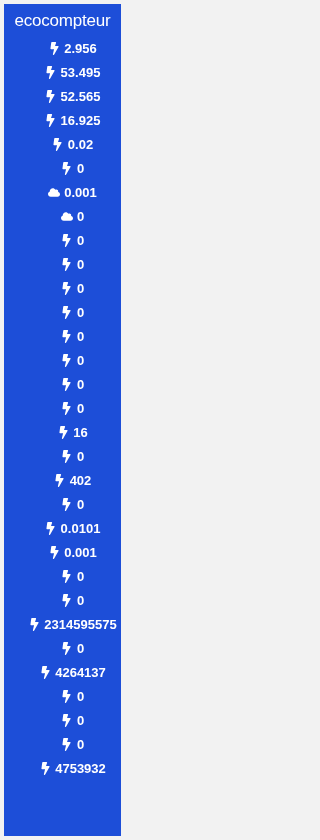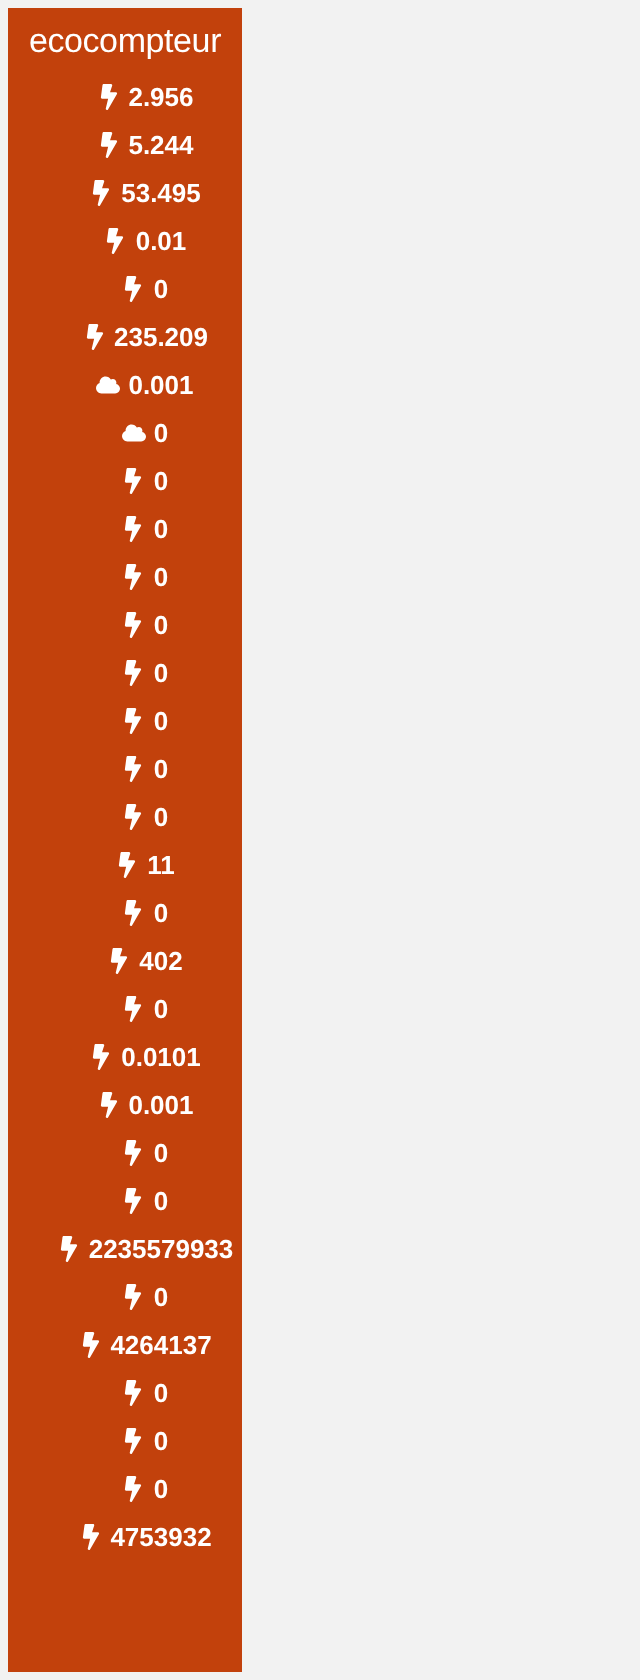--- a/index.html
+++ b/index.html
@@ -12,21 +12,21 @@
   }
   body {
     font-family: "Liberation Sans", sans-serif;
   }
   .widget {
     position: absolute;
     left: 4px;
     top: 4px;
     width: 117px;
     height: 832px;
-    background: #c2410c;
+    background: #1d4ed8;
     box-sizing: border-box;
     overflow: hidden;
     display: flex;
     flex-direction: column;
     align-items: stretch;
   }
   .widget-title {
     color: #ffffff;
     font-size: 17px;
     font-weight: 400;
@@ -84,53 +84,53 @@
           </svg>
         </span>
         <span class="metric-value">2.956</span>
       </div>
       <div class="metric-row">
         <span class="metric-icon">
           <svg viewBox="0 0 320 512" width="9" height="13">
             <path d="M296 160H180.6l42.6-129.8C227.2 15 215.7 0 200 0H56C44 0 33.8 8.9 32.2 20.8l-32 240C-1.7 275.2 9.5 288 24 288h118.7L96.6 482.5c-3.6 15.2 8 29.5 23.3 29.5 8.4 0 16.4-4.4 20.8-12l176-304c9.3-15.9-2.2-36-20.7-36z"></path>
           </svg>
         </span>
-        <span class="metric-value">5.244</span>
-      </div>
-      <div class="metric-row">
-        <span class="metric-icon">
-          <svg viewBox="0 0 320 512" width="9" height="13">
-            <path d="M296 160H180.6l42.6-129.8C227.2 15 215.7 0 200 0H56C44 0 33.8 8.9 32.2 20.8l-32 240C-1.7 275.2 9.5 288 24 288h118.7L96.6 482.5c-3.6 15.2 8 29.5 23.3 29.5 8.4 0 16.4-4.4 20.8-12l176-304c9.3-15.9-2.2-36-20.7-36z"></path>
-          </svg>
-        </span>
         <span class="metric-value">53.495</span>
       </div>
       <div class="metric-row">
         <span class="metric-icon">
           <svg viewBox="0 0 320 512" width="9" height="13">
             <path d="M296 160H180.6l42.6-129.8C227.2 15 215.7 0 200 0H56C44 0 33.8 8.9 32.2 20.8l-32 240C-1.7 275.2 9.5 288 24 288h118.7L96.6 482.5c-3.6 15.2 8 29.5 23.3 29.5 8.4 0 16.4-4.4 20.8-12l176-304c9.3-15.9-2.2-36-20.7-36z"></path>
           </svg>
         </span>
-        <span class="metric-value">0.01</span>
-      </div>
-      <div class="metric-row">
-        <span class="metric-icon">
-          <svg viewBox="0 0 320 512" width="9" height="13">
-            <path d="M296 160H180.6l42.6-129.8C227.2 15 215.7 0 200 0H56C44 0 33.8 8.9 32.2 20.8l-32 240C-1.7 275.2 9.5 288 24 288h118.7L96.6 482.5c-3.6 15.2 8 29.5 23.3 29.5 8.4 0 16.4-4.4 20.8-12l176-304c9.3-15.9-2.2-36-20.7-36z"></path>
-          </svg>
-        </span>
-        <span class="metric-value">0</span>
-      </div>
-      <div class="metric-row">
-        <span class="metric-icon">
-          <svg viewBox="0 0 320 512" width="9" height="13">
-            <path d="M296 160H180.6l42.6-129.8C227.2 15 215.7 0 200 0H56C44 0 33.8 8.9 32.2 20.8l-32 240C-1.7 275.2 9.5 288 24 288h118.7L96.6 482.5c-3.6 15.2 8 29.5 23.3 29.5 8.4 0 16.4-4.4 20.8-12l176-304c9.3-15.9-2.2-36-20.7-36z"></path>
-          </svg>
-        </span>
-        <span class="metric-value">235.209</span>
+        <span class="metric-value">52.565</span>
+      </div>
+      <div class="metric-row">
+        <span class="metric-icon">
+          <svg viewBox="0 0 320 512" width="9" height="13">
+            <path d="M296 160H180.6l42.6-129.8C227.2 15 215.7 0 200 0H56C44 0 33.8 8.9 32.2 20.8l-32 240C-1.7 275.2 9.5 288 24 288h118.7L96.6 482.5c-3.6 15.2 8 29.5 23.3 29.5 8.4 0 16.4-4.4 20.8-12l176-304c9.3-15.9-2.2-36-20.7-36z"></path>
+          </svg>
+        </span>
+        <span class="metric-value">16.925</span>
+      </div>
+      <div class="metric-row">
+        <span class="metric-icon">
+          <svg viewBox="0 0 320 512" width="9" height="13">
+            <path d="M296 160H180.6l42.6-129.8C227.2 15 215.7 0 200 0H56C44 0 33.8 8.9 32.2 20.8l-32 240C-1.7 275.2 9.5 288 24 288h118.7L96.6 482.5c-3.6 15.2 8 29.5 23.3 29.5 8.4 0 16.4-4.4 20.8-12l176-304c9.3-15.9-2.2-36-20.7-36z"></path>
+          </svg>
+        </span>
+        <span class="metric-value">0.02</span>
+      </div>
+      <div class="metric-row">
+        <span class="metric-icon">
+          <svg viewBox="0 0 320 512" width="9" height="13">
+            <path d="M296 160H180.6l42.6-129.8C227.2 15 215.7 0 200 0H56C44 0 33.8 8.9 32.2 20.8l-32 240C-1.7 275.2 9.5 288 24 288h118.7L96.6 482.5c-3.6 15.2 8 29.5 23.3 29.5 8.4 0 16.4-4.4 20.8-12l176-304c9.3-15.9-2.2-36-20.7-36z"></path>
+          </svg>
+        </span>
+        <span class="metric-value">0</span>
       </div>
       <div class="metric-row">
         <span class="metric-icon">
           <svg viewBox="0 0 640 512" width="13" height="11">
             <path d="M537.6 226.6c4.1-10.7 6.4-22.4 6.4-34.6 0-53-43-96-96-96-19.7 0-38.1 6-53.3 16.2C367 64.2 315.3 32 256 32c-88.4 0-160 71.6-160 160 0 2.7 .1 5.4 .2 8.1C40.2 219.8 0 273.2 0 336c0 79.5 64.5 144 144 144h368c70.7 0 128-57.3 128-128 0-61.9-44-113.6-102.4-125.4z"></path>
           </svg>
         </span>
         <span class="metric-value">0.001</span>
       </div>
       <div class="metric-row">
@@ -204,21 +204,21 @@
           </svg>
         </span>
         <span class="metric-value">0</span>
       </div>
       <div class="metric-row">
         <span class="metric-icon">
           <svg viewBox="0 0 320 512" width="9" height="13">
             <path d="M296 160H180.6l42.6-129.8C227.2 15 215.7 0 200 0H56C44 0 33.8 8.9 32.2 20.8l-32 240C-1.7 275.2 9.5 288 24 288h118.7L96.6 482.5c-3.6 15.2 8 29.5 23.3 29.5 8.4 0 16.4-4.4 20.8-12l176-304c9.3-15.9-2.2-36-20.7-36z"></path>
           </svg>
         </span>
-        <span class="metric-value">11</span>
+        <span class="metric-value">16</span>
       </div>
       <div class="metric-row">
         <span class="metric-icon">
           <svg viewBox="0 0 320 512" width="9" height="13">
             <path d="M296 160H180.6l42.6-129.8C227.2 15 215.7 0 200 0H56C44 0 33.8 8.9 32.2 20.8l-32 240C-1.7 275.2 9.5 288 24 288h118.7L96.6 482.5c-3.6 15.2 8 29.5 23.3 29.5 8.4 0 16.4-4.4 20.8-12l176-304c9.3-15.9-2.2-36-20.7-36z"></path>
           </svg>
         </span>
         <span class="metric-value">0</span>
       </div>
       <div class="metric-row">
@@ -268,21 +268,21 @@
           </svg>
         </span>
         <span class="metric-value">0</span>
       </div>
       <div class="metric-row">
         <span class="metric-icon">
           <svg viewBox="0 0 320 512" width="9" height="13">
             <path d="M296 160H180.6l42.6-129.8C227.2 15 215.7 0 200 0H56C44 0 33.8 8.9 32.2 20.8l-32 240C-1.7 275.2 9.5 288 24 288h118.7L96.6 482.5c-3.6 15.2 8 29.5 23.3 29.5 8.4 0 16.4-4.4 20.8-12l176-304c9.3-15.9-2.2-36-20.7-36z"></path>
           </svg>
         </span>
-        <span class="metric-value">2235579933</span>
+        <span class="metric-value">2314595575</span>
       </div>
       <div class="metric-row">
         <span class="metric-icon">
           <svg viewBox="0 0 320 512" width="9" height="13">
             <path d="M296 160H180.6l42.6-129.8C227.2 15 215.7 0 200 0H56C44 0 33.8 8.9 32.2 20.8l-32 240C-1.7 275.2 9.5 288 24 288h118.7L96.6 482.5c-3.6 15.2 8 29.5 23.3 29.5 8.4 0 16.4-4.4 20.8-12l176-304c9.3-15.9-2.2-36-20.7-36z"></path>
           </svg>
         </span>
         <span class="metric-value">0</span>
       </div>
       <div class="metric-row">

